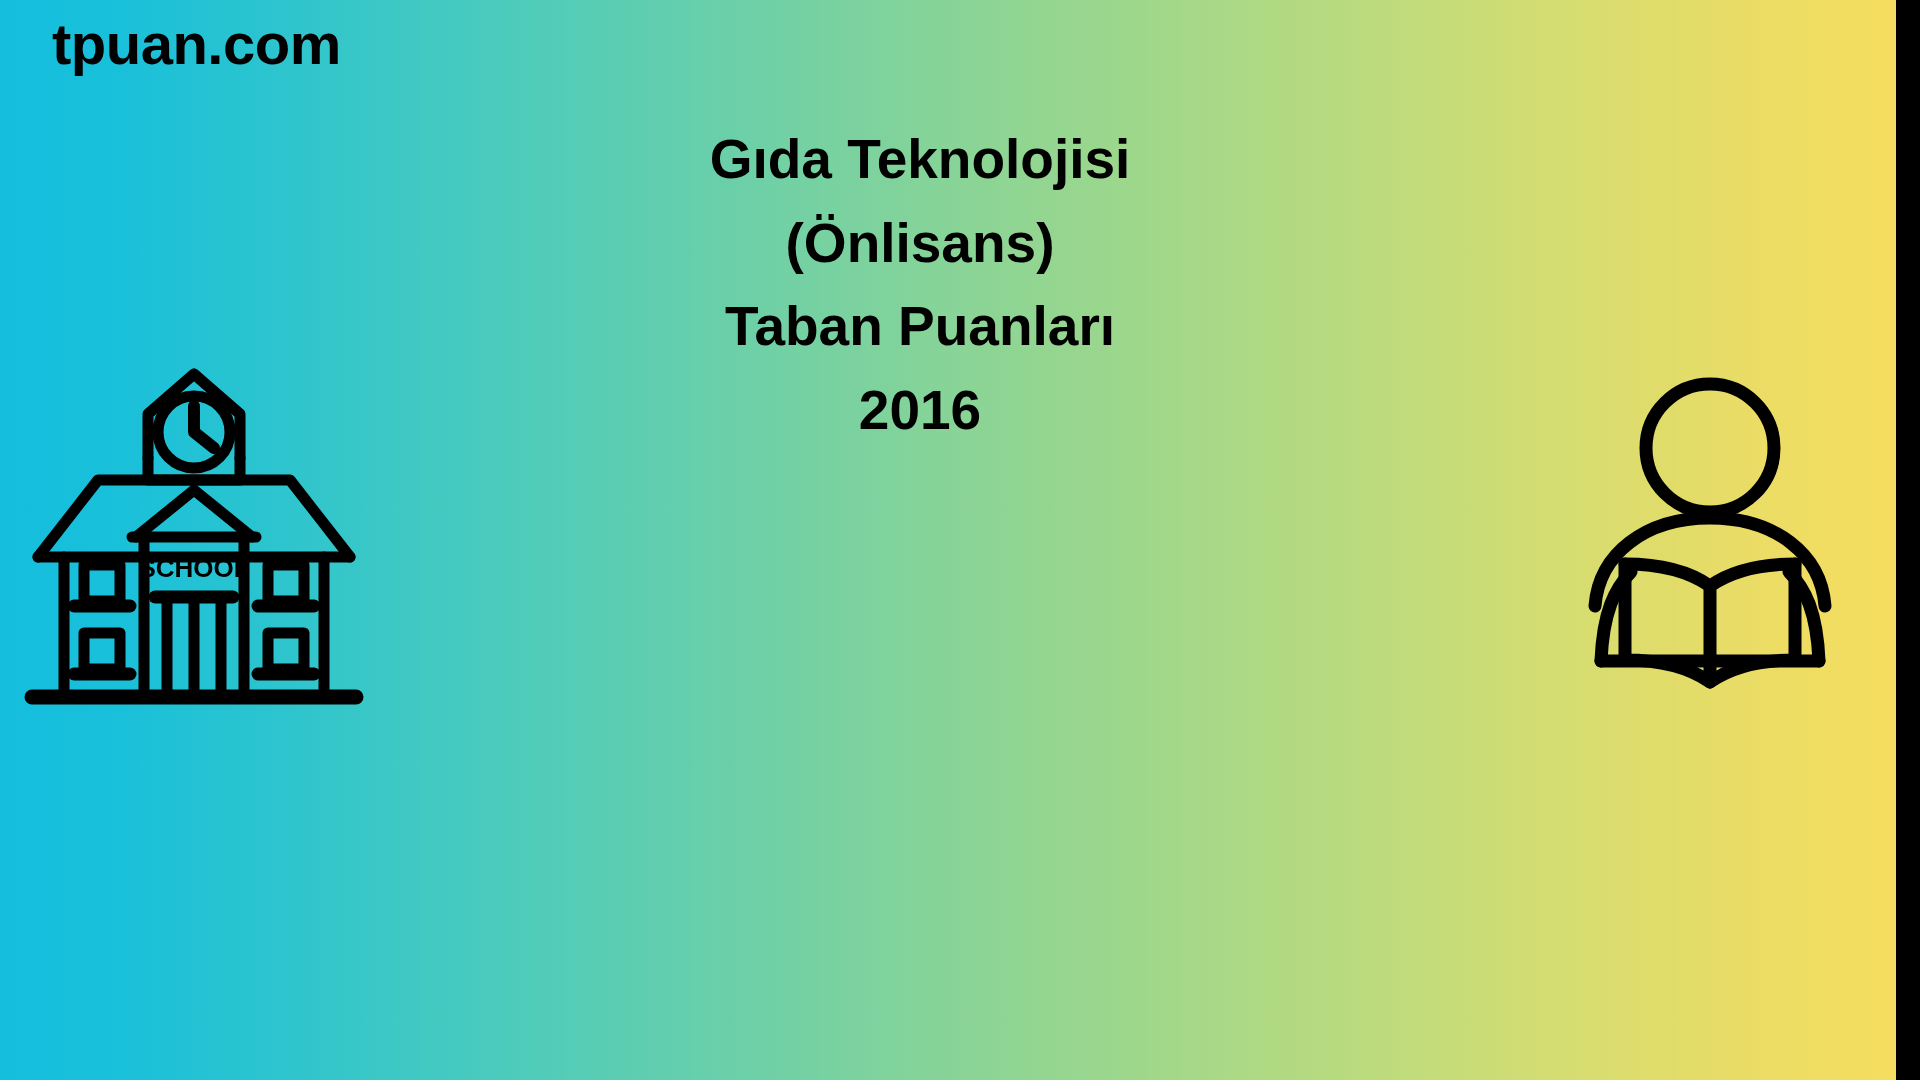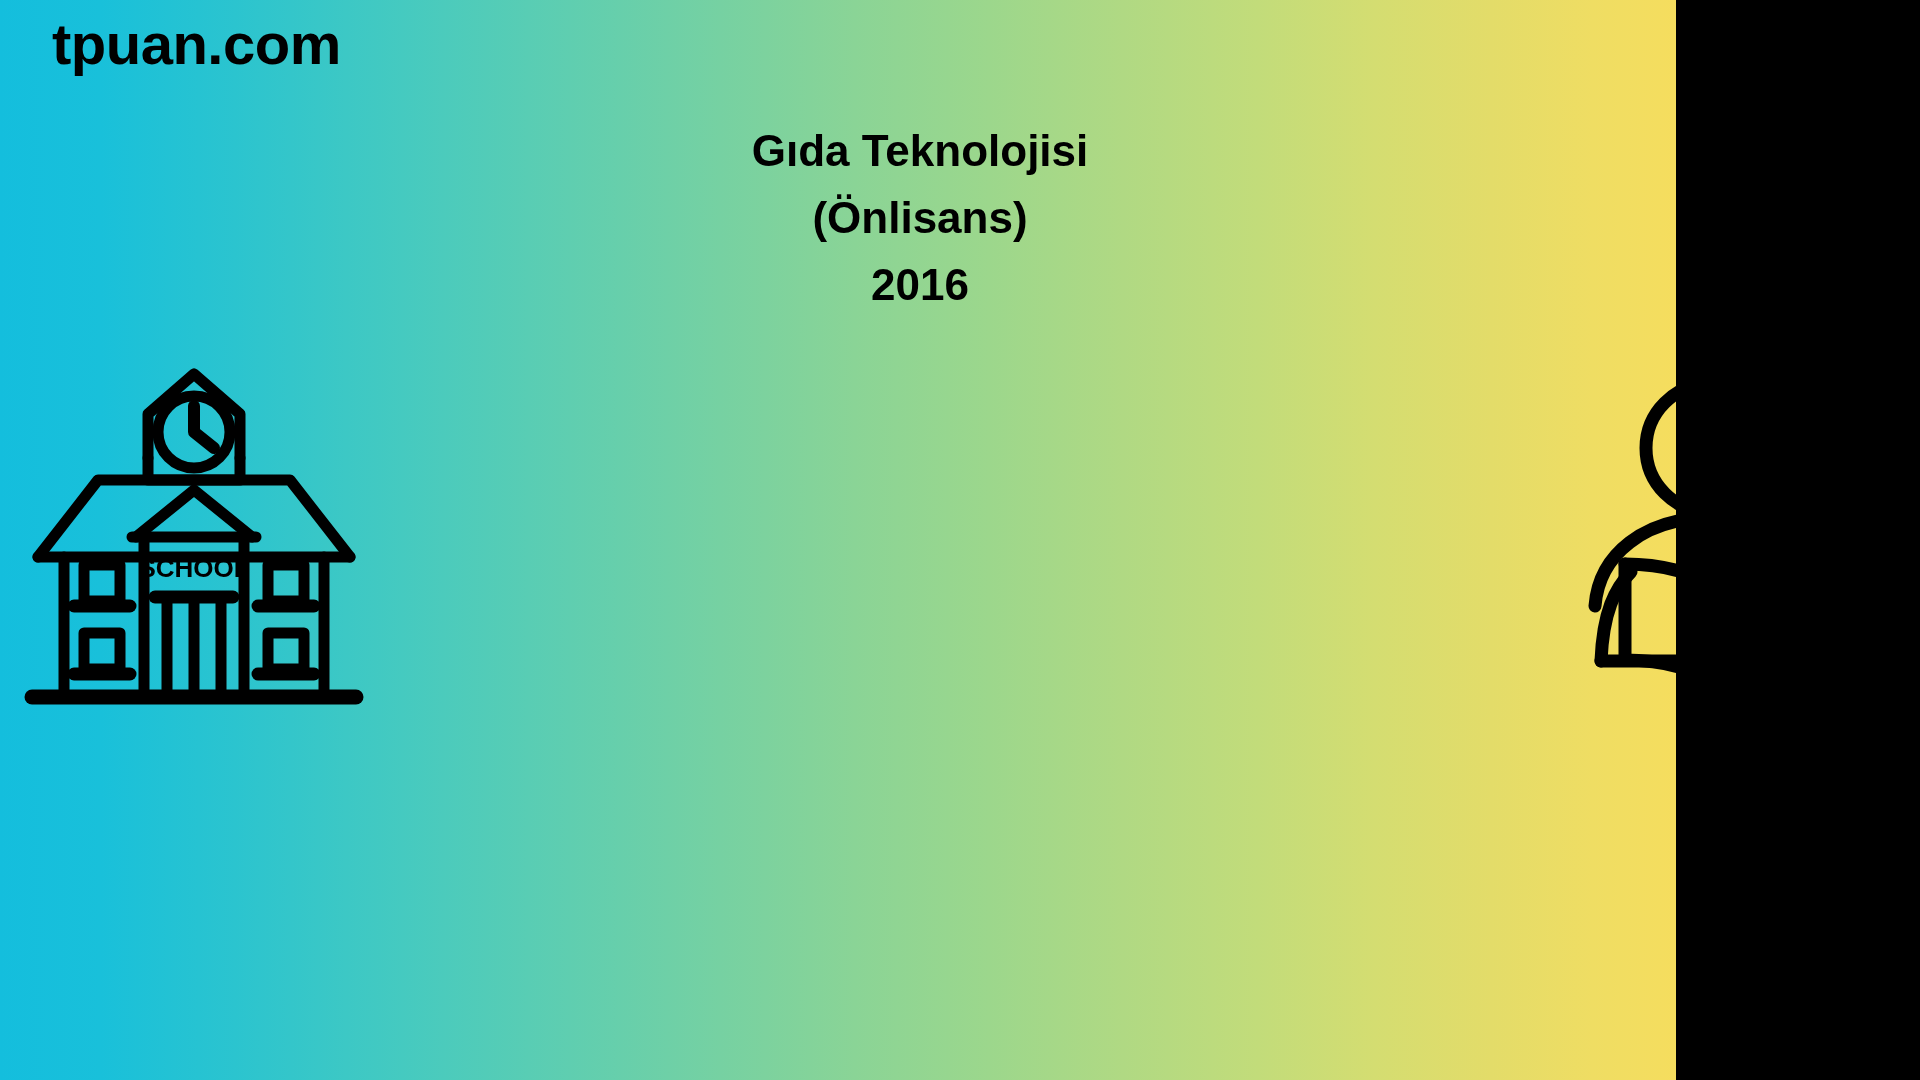--- a/index.html
+++ b/index.html
@@ -2,21 +2,21 @@
 <html><head>
 <meta charset="utf-8">
 <style>
   html, body {
     margin: 0;
     padding: 0;
     background: #000;
   }
   #banner {
     position: relative;
-    width: 1676px;
+    width: 1896px;
     height: 1080px;
     overflow: hidden;
     font-family: "Liberation Sans", sans-serif;
     background: linear-gradient(to right,
         #14bedd 0%,
         #19c0da 6%,
         #2bc4cf 14%,
         #45cac0 24%,
         #5fceb0 34%,
         #76d1a2 43%,
@@ -45,21 +45,21 @@
 
   
   #title-block {
     position: absolute;
     left: 500px;
     top: 118px;
     width: 840px;
     text-align: center;
     color: #000;
     font-weight: bold;
-    font-size: 44px;
+    font-size: 55px;
     line-height: 1.52;
     letter-spacing: 0px;
   }
   #title-block .tline {
     display: block;
     white-space: nowrap;
   }
 
   
   #school-icon {
@@ -146,16 +146,17 @@
       <path d="M60 188 L60 284 C95 284 125 292 145 306 C165 292 195 284 230 284 L230 188"></path>
       <path d="M60 188 C95 188 125 196 145 210 C165 196 195 188 230 188"></path>
 
       <line x1="145" y1="210" x2="145" y2="306"></line>
     </svg>
   </div>
 
   <div id="title-block">
     <span class="tline">Gıda Teknolojisi</span>
     <span class="tline">(Önlisans)</span>
+    <span class="tline">Taban Puanları</span>
     <span class="tline">2016</span>
   </div>
 
 </div>
 
 </body></html>

